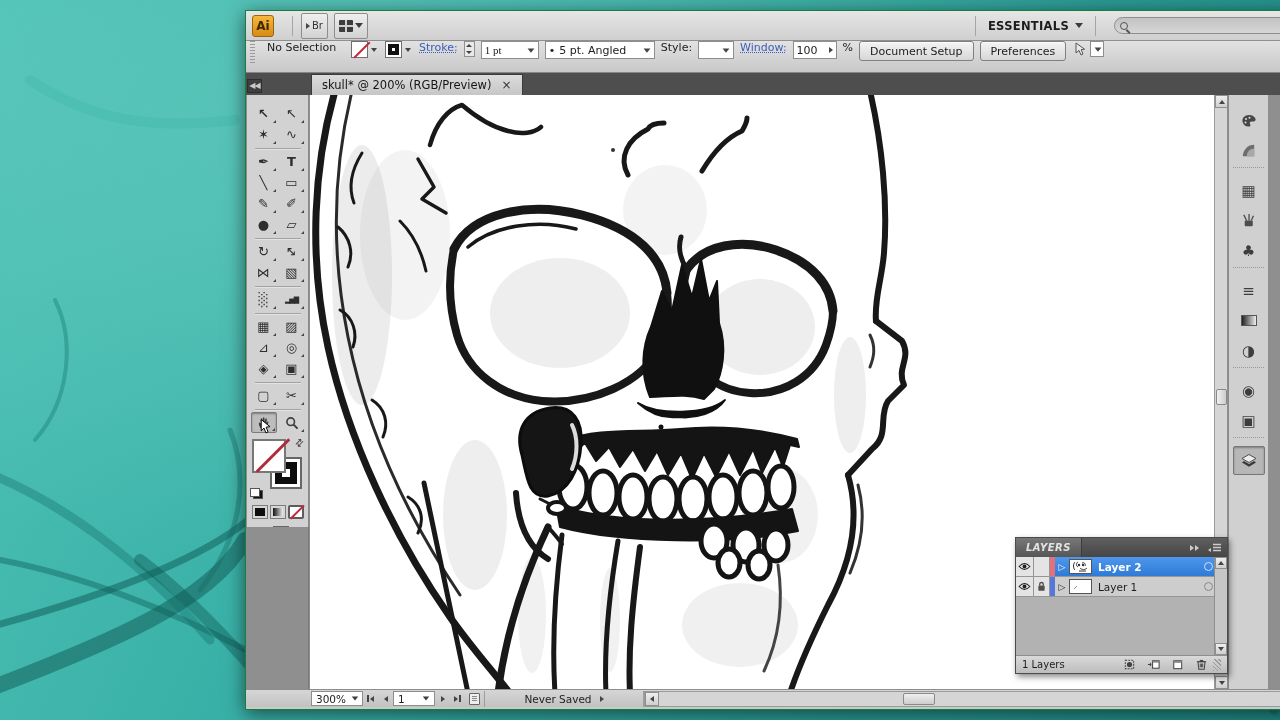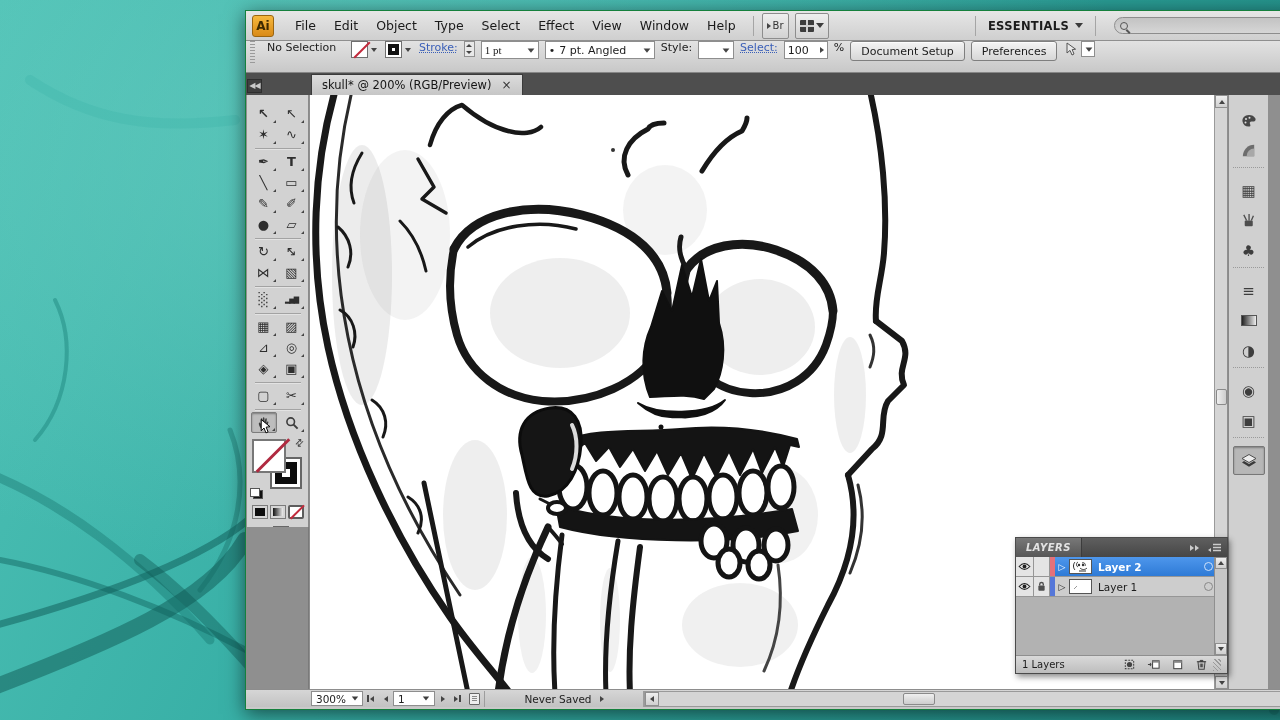--- a/index.html
+++ b/index.html
@@ -191,31 +191,20 @@
     <path d="M1266,180 C1274,300 1270,440 1276,560" stroke="#1b8a82" stroke-width="8" opacity=".35"></path>
     <path d="M1262,520 C1272,580 1268,650 1274,710" stroke="#0f625d" stroke-width="10" opacity=".35"></path>
     <path d="M30,80 C90,120 150,130 235,120" stroke="#3db3a9" stroke-width="10" opacity=".3"></path>
   </g>
 </svg>
 
 <div class="app-window">
 
   <div class="menu-bar">
     <div class="ai-logo">Ai</div>
-    <div id="menu-items" style="display:flex;">
-        <div class="menu-item">File</div>
-        <div class="menu-item">Edit</div>
-        <div class="menu-item">Object</div>
-        <div class="menu-item">Type</div>
-        <div class="menu-item">Select</div>
-        <div class="menu-item">Effect</div>
-        <div class="menu-item">View</div>
-        <div class="menu-item">Window</div>
-        <div class="menu-item">Help</div>
-      </div>
     <div class="mb-sep"></div>
     <div class="mini-btn">
       <span class="tri-rt"></span>
       <span>Br</span>
     </div>
     <div class="mini-btn" style="margin-left:4px;">
       <span class="grid-icon"></span>
       <span class="dd-arrow"></span>
     </div>
     <div class="workspace-switch">
@@ -249,28 +238,28 @@
     <div class="stepper">
         <span class="up"></span>
         <span class="dn"></span>
       </div>
     <div class="combo" style="width:58px;font-family:Liberation Serif, serif;">
       <span>1 pt</span>
       <span class="dd-arrow"></span>
     </div>
     <div class="combo" style="width:110px;">
       <span>•</span>
-      <span>7 pt. Angled</span>
+      <span>5 pt. Angled</span>
       <span class="dd-arrow"></span>
     </div>
     <span>Style:</span>
     <div class="combo" style="width:36px;">
       <span class="dd-arrow"></span>
     </div>
-    <span class="link-label">Select:</span>
+    <span class="link-label">Window:</span>
     <div class="combo" style="width:44px;">
       <span>100</span>
       <span class="tri-rt" style="margin-left:auto;"></span>
     </div>
     <span>%</span>
     <div class="push-btn">Document Setup</div>
     <div class="push-btn">Preferences</div>
     <div style="display:flex;align-items:center;gap:2px;">
       <svg width="16" height="16" viewBox="0 0 16 16">
           <path d="M4,2 L4,12 L7,9.4 L9,14 L11,13 L9.2,8.6 L12.6,8.2 Z" fill="#e9e9e9" stroke="#555" stroke-width="1"></path>

